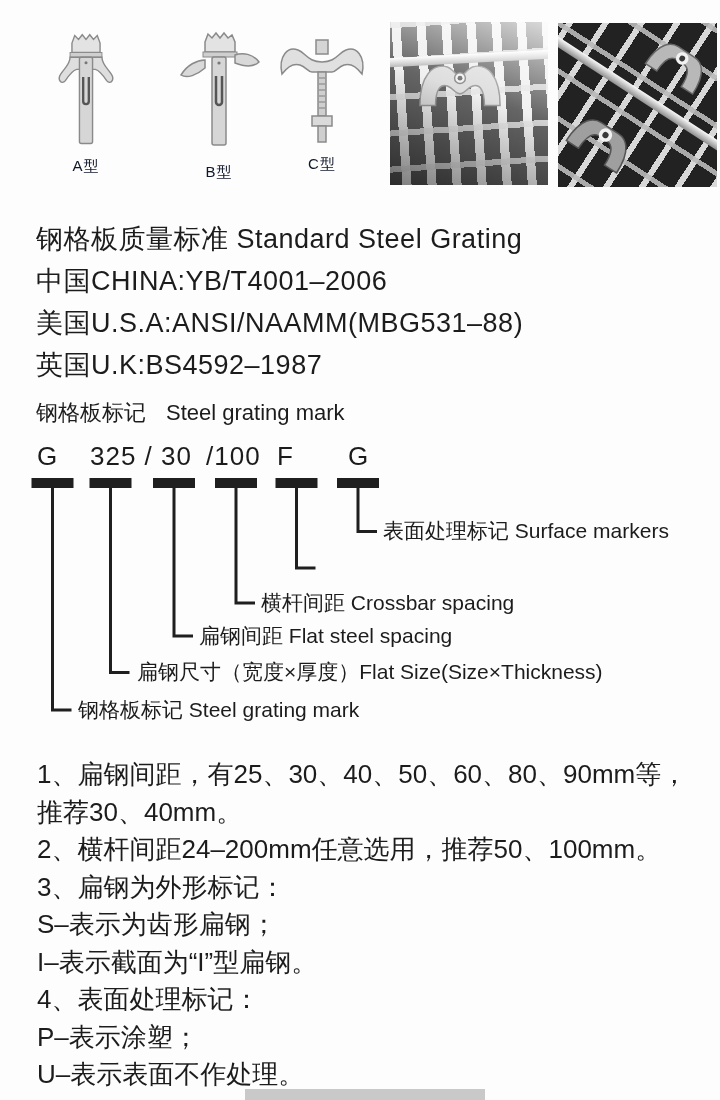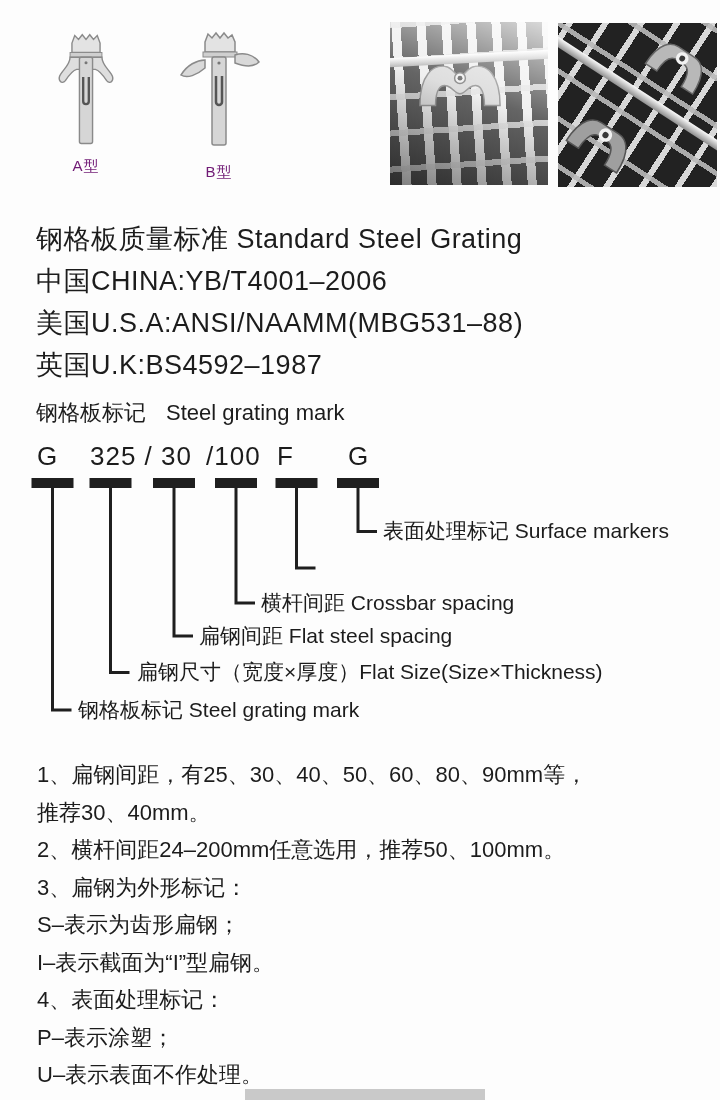--- a/index.html
+++ b/index.html
@@ -7,21 +7,21 @@
     position:relative;width:720px;height:1100px;margin:0 auto;
     background:#fdfdfd;overflow:hidden;
     font-family:"Liberation Sans","DejaVu Sans",sans-serif;
     color:#1c1c1c;
   }
   .abs{position:absolute;}
 
   
   .clamp-fig{position:absolute;display:flex;flex-direction:column;align-items:center;}
   .clamp-fig svg{display:block;}
-  .clamp-label{font-size:15px;color:#701a75;margin-top:3px;letter-spacing:1px;}
+  .clamp-label{font-size:15px;color:#0f172a;margin-top:3px;letter-spacing:1px;}
 
   .photo{position:absolute;overflow:hidden;background:#2e2e2e;}
   .p1-grid{position:absolute;inset:-18px;transform:rotate(-4deg);background-color:#4a4a4a;
     background-image:
       repeating-linear-gradient(0deg, rgba(225,225,225,.85) 0 6px, rgba(225,225,225,0) 6px 36px),
       repeating-linear-gradient(90deg, #ededed 0 9px, #4a4a4a 9px 25px);}
   .p1-rod{position:absolute;left:-6px;right:-6px;top:32px;height:9px;
     background:linear-gradient(#ffffff,#b0b0b0);border-radius:5px;transform:rotate(-3deg);}
   .p1-shade{position:absolute;inset:0;
     background:linear-gradient(200deg, rgba(255,255,255,.8), rgba(255,255,255,.15) 45%, rgba(15,15,15,.5));}
@@ -37,21 +37,21 @@
   .std-title{font-size:27px;letter-spacing:.5px;}
   .std-line{font-size:27px;letter-spacing:.5px;}
 
   
   .mark-heading{font-size:22px;}
   .mark-heading .en{margin-left:20px;}
   .code-part{position:absolute;font-size:26px;letter-spacing:1px;}
   .diag-label{position:absolute;font-size:21px;line-height:26px;white-space:nowrap;}
 
   
-  .notes{position:absolute;left:37px;top:756px;width:675px;font-size:22px;line-height:37.5px;}
+  .notes{position:absolute;left:37px;top:756px;width:675px;font-size:26px;line-height:37.5px;}
   .note-line{white-space:nowrap;}
 
   .scan-bar{position:absolute;left:245px;top:1089px;width:240px;height:11px;background:#c9c9c9;}
 </style>
 </head>
 <body>
 
 <div class="page">
 
   <div class="clamp-fig" style="left:44px;top:26px;width:84px;">
@@ -72,20 +72,31 @@
       <rect x="26" y="24" width="34" height="5" fill="#cfcfcf" stroke="#8a8a8a" stroke-width="1"></rect>
       <path d="M58 27 C66 24 76 26 82 34 C76 40 66 38 58 35 Z" fill="#d9d9d9" stroke="#8a8a8a" stroke-width="1.5"></path>
       <path d="M28 32 C20 32 10 37 4 47 C10 51 20 47 28 40 Z" fill="#d9d9d9" stroke="#8a8a8a" stroke-width="1.5"></path>
       <rect x="35" y="29" width="14" height="88" rx="2" fill="#d6d6d6" stroke="#8a8a8a" stroke-width="1.5"></rect>
       <circle cx="42" cy="35" r="1.6" fill="#777"></circle>
       <path d="M39 48 L39 74 A3 3 0 0 0 45 74 L45 48" fill="none" stroke="#555" stroke-width="2.5"></path>
     </svg>
     <div class="clamp-label">B型</div>
   </div>
 
+  <div class="clamp-fig" style="left:274px;top:32px;width:96px;">
+    <svg width="92" height="120" viewBox="0 0 92 120">
+      <rect x="40" y="8" width="12" height="14" fill="#d5d5d5" stroke="#8a8a8a" stroke-width="1.5"></rect>
+      <path d="M6 42 C2 24 12 14 22 18 C30 21 32 30 46 30 C60 30 62 21 70 18 C80 14 90 24 86 42 C80 34 74 31 68 33 C62 35 60 40 56 40 L36 40 C32 40 30 35 24 33 C18 31 12 34 6 42 Z" fill="#e0e0e0" stroke="#8a8a8a" stroke-width="1.5"></path>
+      <rect x="42" y="40" width="8" height="44" fill="#cfcfcf" stroke="#8a8a8a" stroke-width="1.5"></rect>
+      <path d="M42 46 h8 M42 52 h8 M42 58 h8 M42 64 h8 M42 70 h8 M42 76 h8" stroke="#9a9a9a" stroke-width="1.5"></path>
+      <rect x="36" y="84" width="20" height="10" fill="#dadada" stroke="#8a8a8a" stroke-width="1.5"></rect>
+      <rect x="42" y="94" width="8" height="16" fill="#cfcfcf" stroke="#8a8a8a" stroke-width="1.5"></rect>
+    </svg>
+    <div class="clamp-label">C型</div>
+  </div>
 
   <div class="photo" style="left:390px;top:22px;width:158px;height:163px;">
     <div class="p1-grid"></div>
     <div class="p1-rod"></div>
     <svg style="position:absolute;left:26px;top:36px;" width="88" height="52" viewBox="0 0 90 52">
       <path d="M4 48 C4 16 18 6 30 8 C38 9 40 18 45 18 C50 18 52 9 60 8 C72 6 86 16 86 48 L70 48 C70 30 64 26 58 28 C52 30 50 36 45 36 C40 36 38 30 32 28 C26 26 20 30 20 48 Z" fill="#d8d8d8" stroke="#8a8a8a" stroke-width="1.5"></path>
       <circle cx="45" cy="20" r="5.5" fill="#efefef" stroke="#777" stroke-width="1.5"></circle>
       <circle cx="45" cy="20" r="2.5" fill="#555"></circle>
     </svg>
     <div class="p1-shade"></div>

